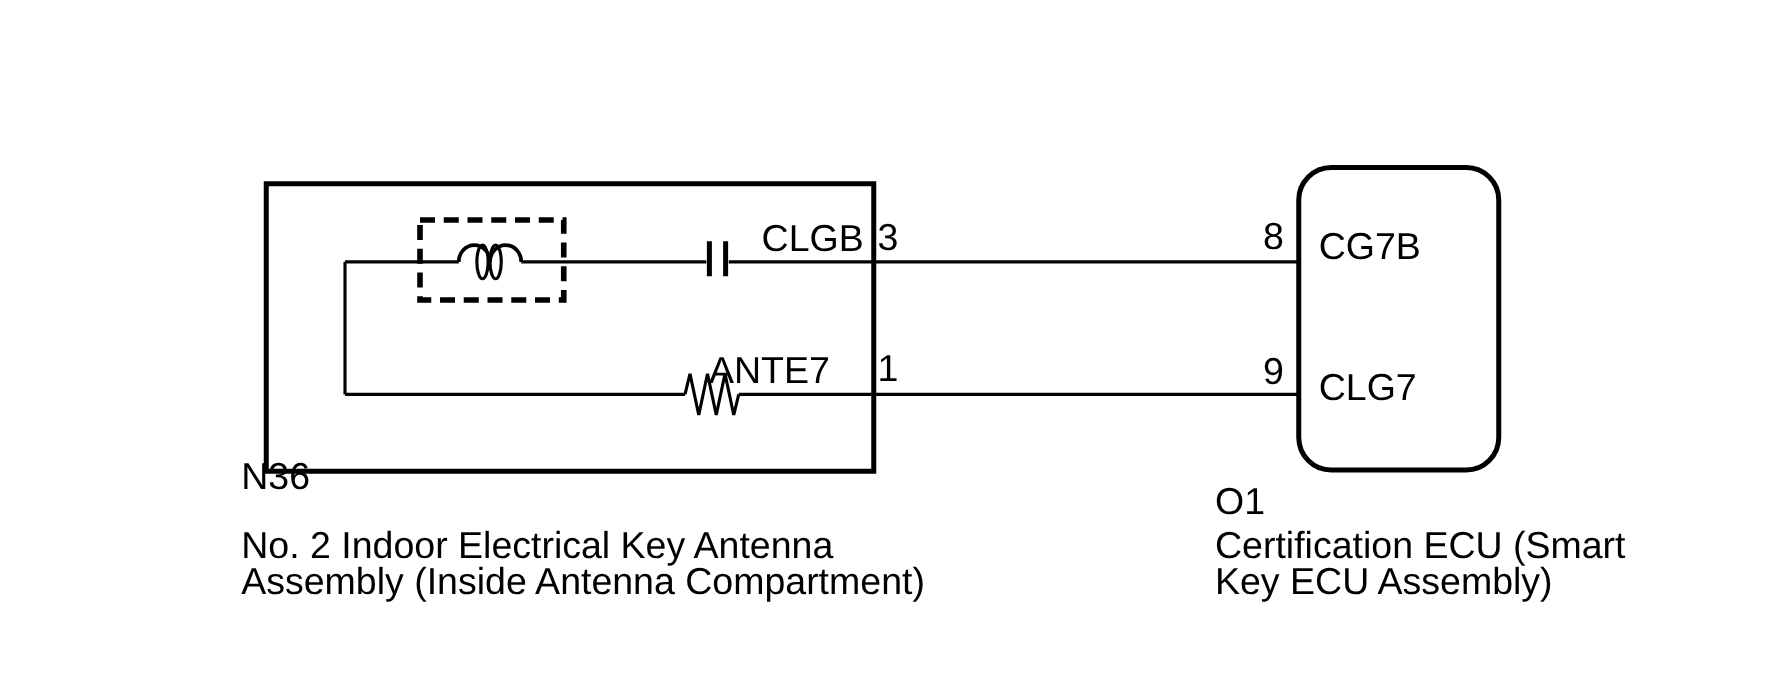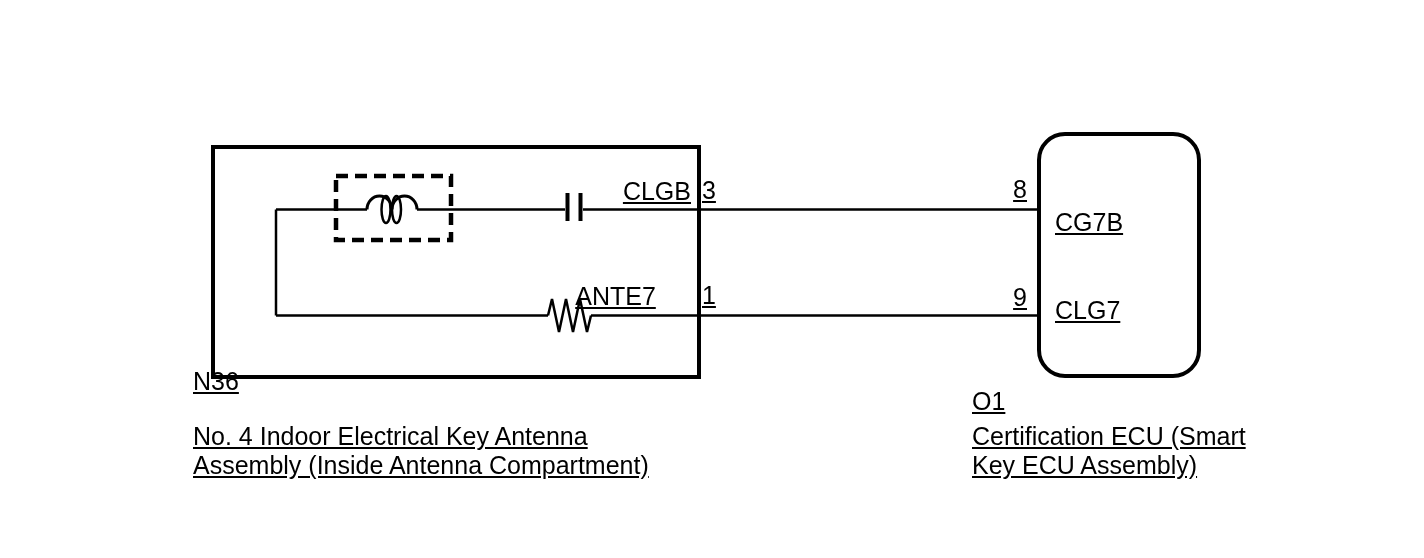--- a/index.html
+++ b/index.html
@@ -9,25 +9,24 @@
     width: 1424px;
     height: 558px;
     background: #ffffff;
     font-family: "Liberation Sans", sans-serif;
     color: #000000;
     overflow: hidden;
   }
   #linework { position: absolute; left: 0; top: 0; }
   .txt {
     position: absolute;
-    font-size: 25px;
+    font-size: 30px;
     line-height: 29px;
     white-space: nowrap;
     color: #000000;
-    text-decoration: underline;
   }
   .r { text-align: right; }
 </style>
 </head>
 <body>
 
 <div id="canvas">
 
   <svg id="linework" width="1424" height="558" viewBox="0 0 1424 558">
 
@@ -52,26 +51,26 @@
     <path d="M548,315.5 l4,-16.5 l7,33 l7,-33 l7,33 l7,-33 l7,33 l4,-16.5" stroke="#000000" stroke-width="2.5" fill="none" stroke-linejoin="miter"></path>
   </svg>
 
   <div class="txt r" style="left:540px; top:177px; width:151px;">CLGB</div>
   <div class="txt" style="left:702px; top:176px;">3</div>
 
   <div class="txt r" style="left:540px; top:282px; width:151px;text-align:center;">ANTE7</div>
   <div class="txt" style="left:702px; top:281px;">1</div>
 
   <div class="txt r" style="left:970px; top:175px; width:57px;">8</div>
-  <div class="txt" style="left:1055px; top:208px;">CG7B</div>
+  <div class="txt" style="left:1055px; top:183px;">CG7B</div>
 
   <div class="txt r" style="left:970px; top:283px; width:57px;">9</div>
   <div class="txt" style="left:1055px; top:296px;text-align:center;">CLG7</div>
 
   <div class="txt" style="left:193px; top:367px;">N36</div>
-  <div class="txt" style="left:193px; top:422px;">No. 4 Indoor Electrical Key Antenna</div>
+  <div class="txt" style="left:193px; top:422px;">No. 2 Indoor Electrical Key Antenna</div>
   <div class="txt" style="left:193px; top:451px;">Assembly (Inside Antenna Compartment)</div>
 
   <div class="txt" style="left:972px; top:387px;">O1</div>
   <div class="txt" style="left:972px; top:451px;">Key ECU Assembly)</div>
   <div class="txt" style="left:972px; top:422px;">Certification ECU (Smart</div>
 
 </div>
 
 </body></html>

